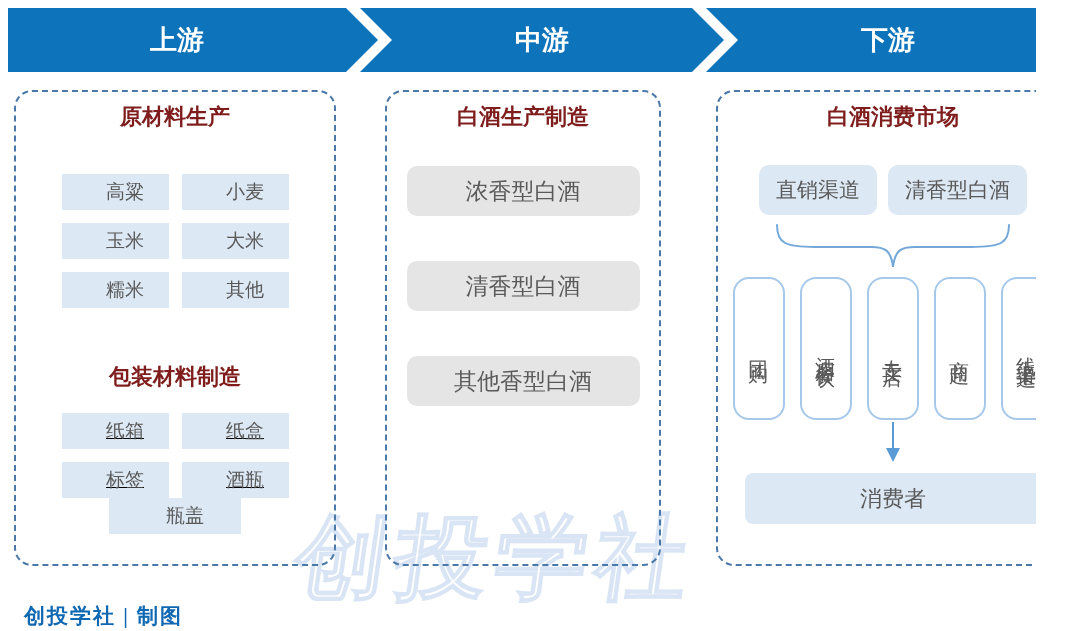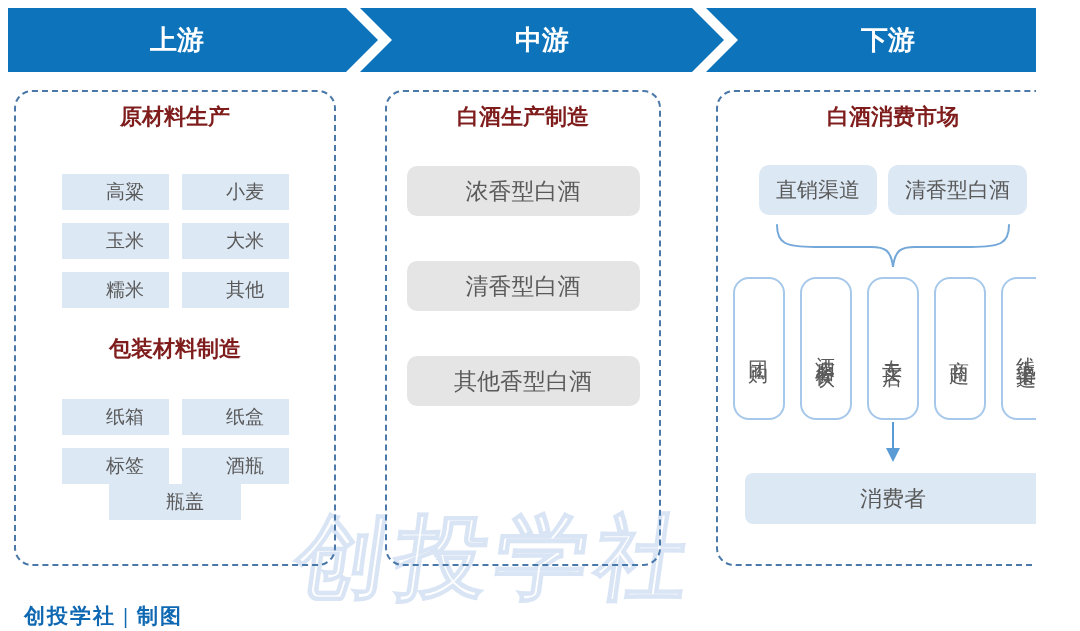--- a/index.html
+++ b/index.html
@@ -18,25 +18,25 @@
   
   .col{position:absolute;top:90px;height:476px;border:2px dashed #4a78a8;border-radius:18px;
     box-sizing:border-box;display:flex;flex-direction:column;align-items:center;z-index:2;background:transparent;}
   .col-up{left:14px;width:322px;}
   .col-mid{left:385px;width:276px;}
   .col-down{left:716px;width:354px;}
   .col-title{margin-top:12px;font-size:22px;font-weight:bold;color:#7f1d1d;line-height:1.2;}
 
   
   .chip-grid{display:grid;grid-template-columns:107px 107px;gap:13px 13px;margin-top:44px;}
-  .chip-grid.second{margin-top:36px;}
+  .chip-grid.second{margin-top:22px;text-decoration:underline;}
   .chip{height:36px;background:#dce8f4;color:#595959;font-size:19px;
     display:flex;align-items:center;justify-content:center;padding-left:20px;}
   .chip-center{width:112px;margin-top:0;}
-  .col-title.pack{margin-top:28px;}
+  .col-title.pack{margin-top:56px;}
 
   
   .mid-box{width:233px;height:50px;border-radius:10px;background:#e5e5e5;color:#5a5a5a;
     font-size:23px;display:flex;align-items:center;justify-content:center;margin-top:45px;}
   .mid-box.first{margin-top:36px;}
 
   
   .mode-row{display:flex;gap:11px;margin-top:35px;}
   .mode-chip{height:50px;border-radius:10px;background:#dce8f4;color:#595959;font-size:21px;
     padding:0 17px;display:flex;align-items:center;justify-content:center;}

